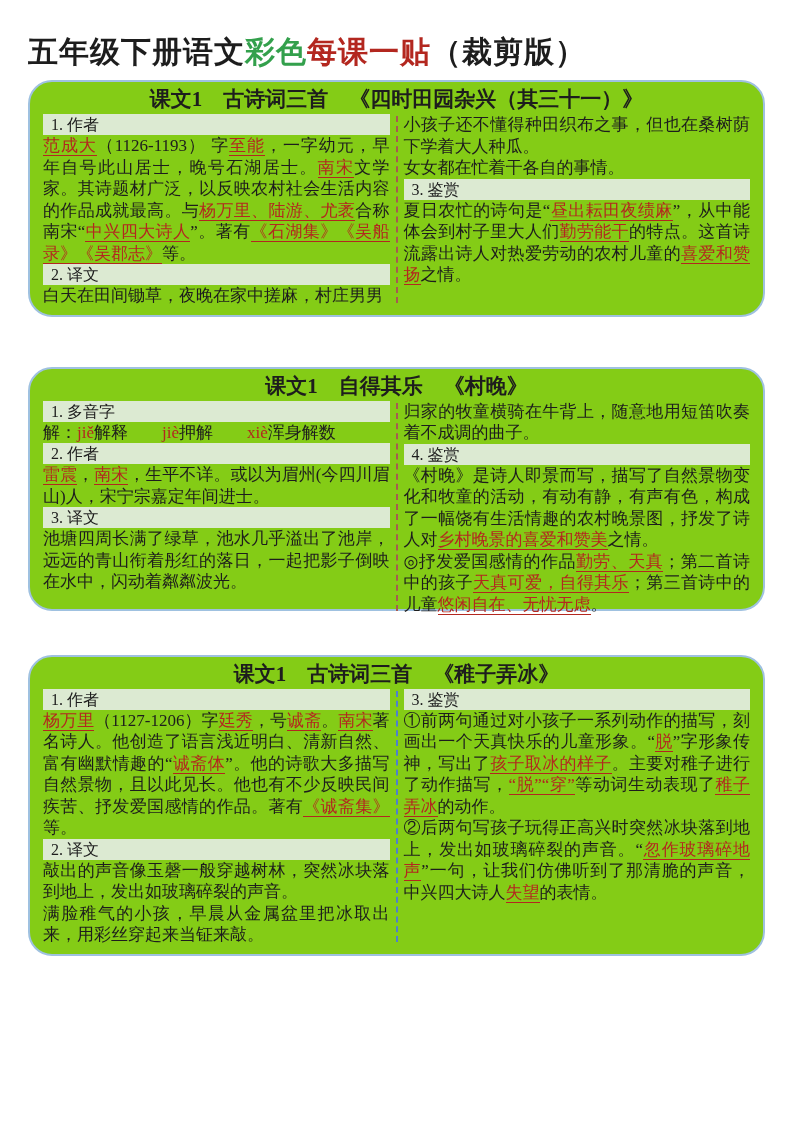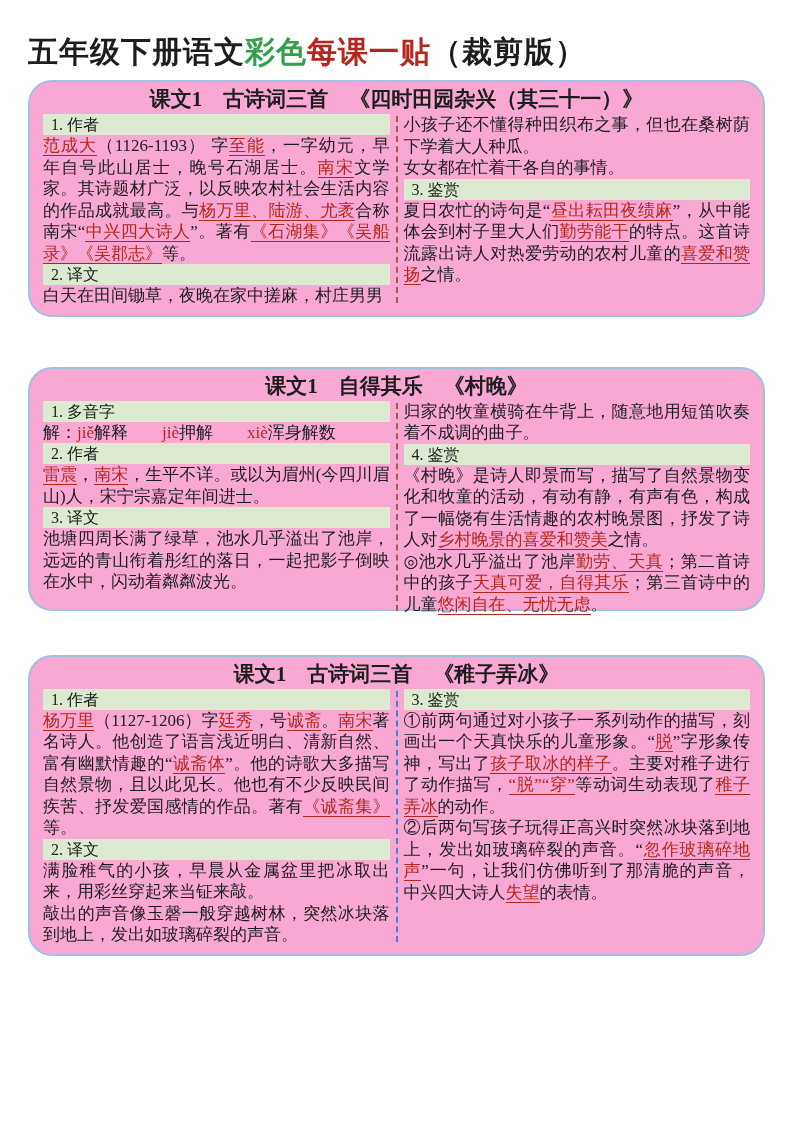--- a/index.html
+++ b/index.html
@@ -19,21 +19,21 @@
   }
   .main-title{
     margin:0 0 10px;
     font-size:30px;font-weight:bold;line-height:36px;letter-spacing:1px;
     white-space:nowrap;
   }
   .card{
     border:2.5px solid var(--card-border);
     border-radius:24px;
     padding:3px 8px 8px;
-    background:#f9a8d4;
+    background:#84cc16;
   }
   .card-2{margin-top:50px;height:244px;}
   .card-3{margin-top:44px;}
   .card-title{
     text-align:center;font-size:21px;font-weight:600;line-height:29px;
     white-space:nowrap;
   }
   .card-body{display:flex;align-items:stretch;}
   .col{
     flex:1 1 0;min-width:0;padding:0 5px;
@@ -87,34 +87,34 @@
           <div class="sec-header">2. 作者</div>
           <div class="para"><span class="seg-ru">雷震</span><span class="seg-n">，</span><span class="seg-ru">南宋</span><span class="seg-n">，生平不详。或以为眉州(今四川眉山)人，宋宁宗嘉定年间进士。</span></div>
           <div class="sec-header">3. 译文</div>
           <div class="para"><span class="seg-n">池塘四周长满了绿草，池水几乎溢出了池岸，远远的青山衔着彤红的落日，一起把影子倒映在水中，闪动着粼粼波光。</span></div>
         </div>
       <div class="divider" style="border-color: rgb(166, 91, 82);"></div>
       <div class="col">
           <div class="para"><span class="seg-n">归家的牧童横骑在牛背上，随意地用短笛吹奏着不成调的曲子。</span></div>
           <div class="sec-header">4. 鉴赏</div>
           <div class="para"><span class="seg-n">《村晚》是诗人即景而写，描写了自然景物变化和牧童的活动，有动有静，有声有色，构成了一幅饶有生活情趣的农村晚景图，抒发了诗人对</span><span class="seg-ru">乡村晚景的喜爱和赞美</span><span class="seg-n">之情。</span></div>
-          <div class="para"><span class="seg-n">◎池水几乎溢出了池岸</span><span class="seg-ru">勤劳、天真</span><span class="seg-n">；第二首诗中的孩子</span><span class="seg-ru">天真可爱，自得其乐</span><span class="seg-n">；第三首诗中的儿童</span><span class="seg-ru">悠闲自在、无忧无虑</span><span class="seg-n">。</span></div>
+          <div class="para"><span class="seg-n">◎抒发爱国感情的作品</span><span class="seg-ru">勤劳、天真</span><span class="seg-n">；第二首诗中的孩子</span><span class="seg-ru">天真可爱，自得其乐</span><span class="seg-n">；第三首诗中的儿童</span><span class="seg-ru">悠闲自在、无忧无虑</span><span class="seg-n">。</span></div>
         </div>
     </div>
   </section>
 
   <section class="card card-3">
     <div class="card-title">课文1　古诗词三首　《稚子弄冰》</div>
     <div class="card-body">
       <div class="col">
           <div class="sec-header">1. 作者</div>
           <div class="para"><span class="seg-ru">杨万里</span><span class="seg-n">（1127-1206）字</span><span class="seg-ru">廷秀</span><span class="seg-n">，号</span><span class="seg-ru">诚斋</span><span class="seg-n">。</span><span class="seg-ru">南宋</span><span class="seg-n">著名诗人。他创造了语言浅近明白、清新自然、富有幽默情趣的“</span><span class="seg-ru">诚斋体</span><span class="seg-n">”。他的诗歌大多描写自然景物，且以此见长。他也有不少反映民间疾苦、抒发爱国感情的作品。著有</span><span class="seg-ru">《诚斋集》</span><span class="seg-n">等。</span></div>
           <div class="sec-header">2. 译文</div>
+          <div class="para"><span class="seg-n">敲出的声音像玉磬一般穿越树林，突然冰块落到地上，发出如玻璃碎裂的声音。</span></div>
           <div class="para"><span class="seg-n">满脸稚气的小孩，早晨从金属盆里把冰取出来，用彩丝穿起来当钲来敲。</span></div>
-          <div class="para"><span class="seg-n">敲出的声音像玉磬一般穿越树林，突然冰块落到地上，发出如玻璃碎裂的声音。</span></div>
         </div>
       <div class="divider" style="border-color: rgb(79, 127, 208);"></div>
       <div class="col">
           <div class="sec-header">3. 鉴赏</div>
           <div class="para"><span class="seg-n">①前两句通过对小孩子一系列动作的描写，刻画出一个天真快乐的儿童形象。“</span><span class="seg-ru">脱</span><span class="seg-n">”字形象传神，写出了</span><span class="seg-ru">孩子取冰的样子</span><span class="seg-n">。主要对稚子进行了动作描写，</span><span class="seg-ru">“脱”“穿”</span><span class="seg-n">等动词生动表现了</span><span class="seg-ru">稚子弄冰</span><span class="seg-n">的动作。</span></div>
           <div class="para"><span class="seg-n">②后两句写孩子玩得正高兴时突然冰块落到地上，发出如玻璃碎裂的声音。“</span><span class="seg-ru">忽作玻璃碎地声</span><span class="seg-n">”一句，让我们仿佛听到了那清脆的声音，中兴四大诗人</span><span class="seg-ru">失望</span><span class="seg-n">的表情。</span></div>
         </div>
     </div>
   </section>
 

